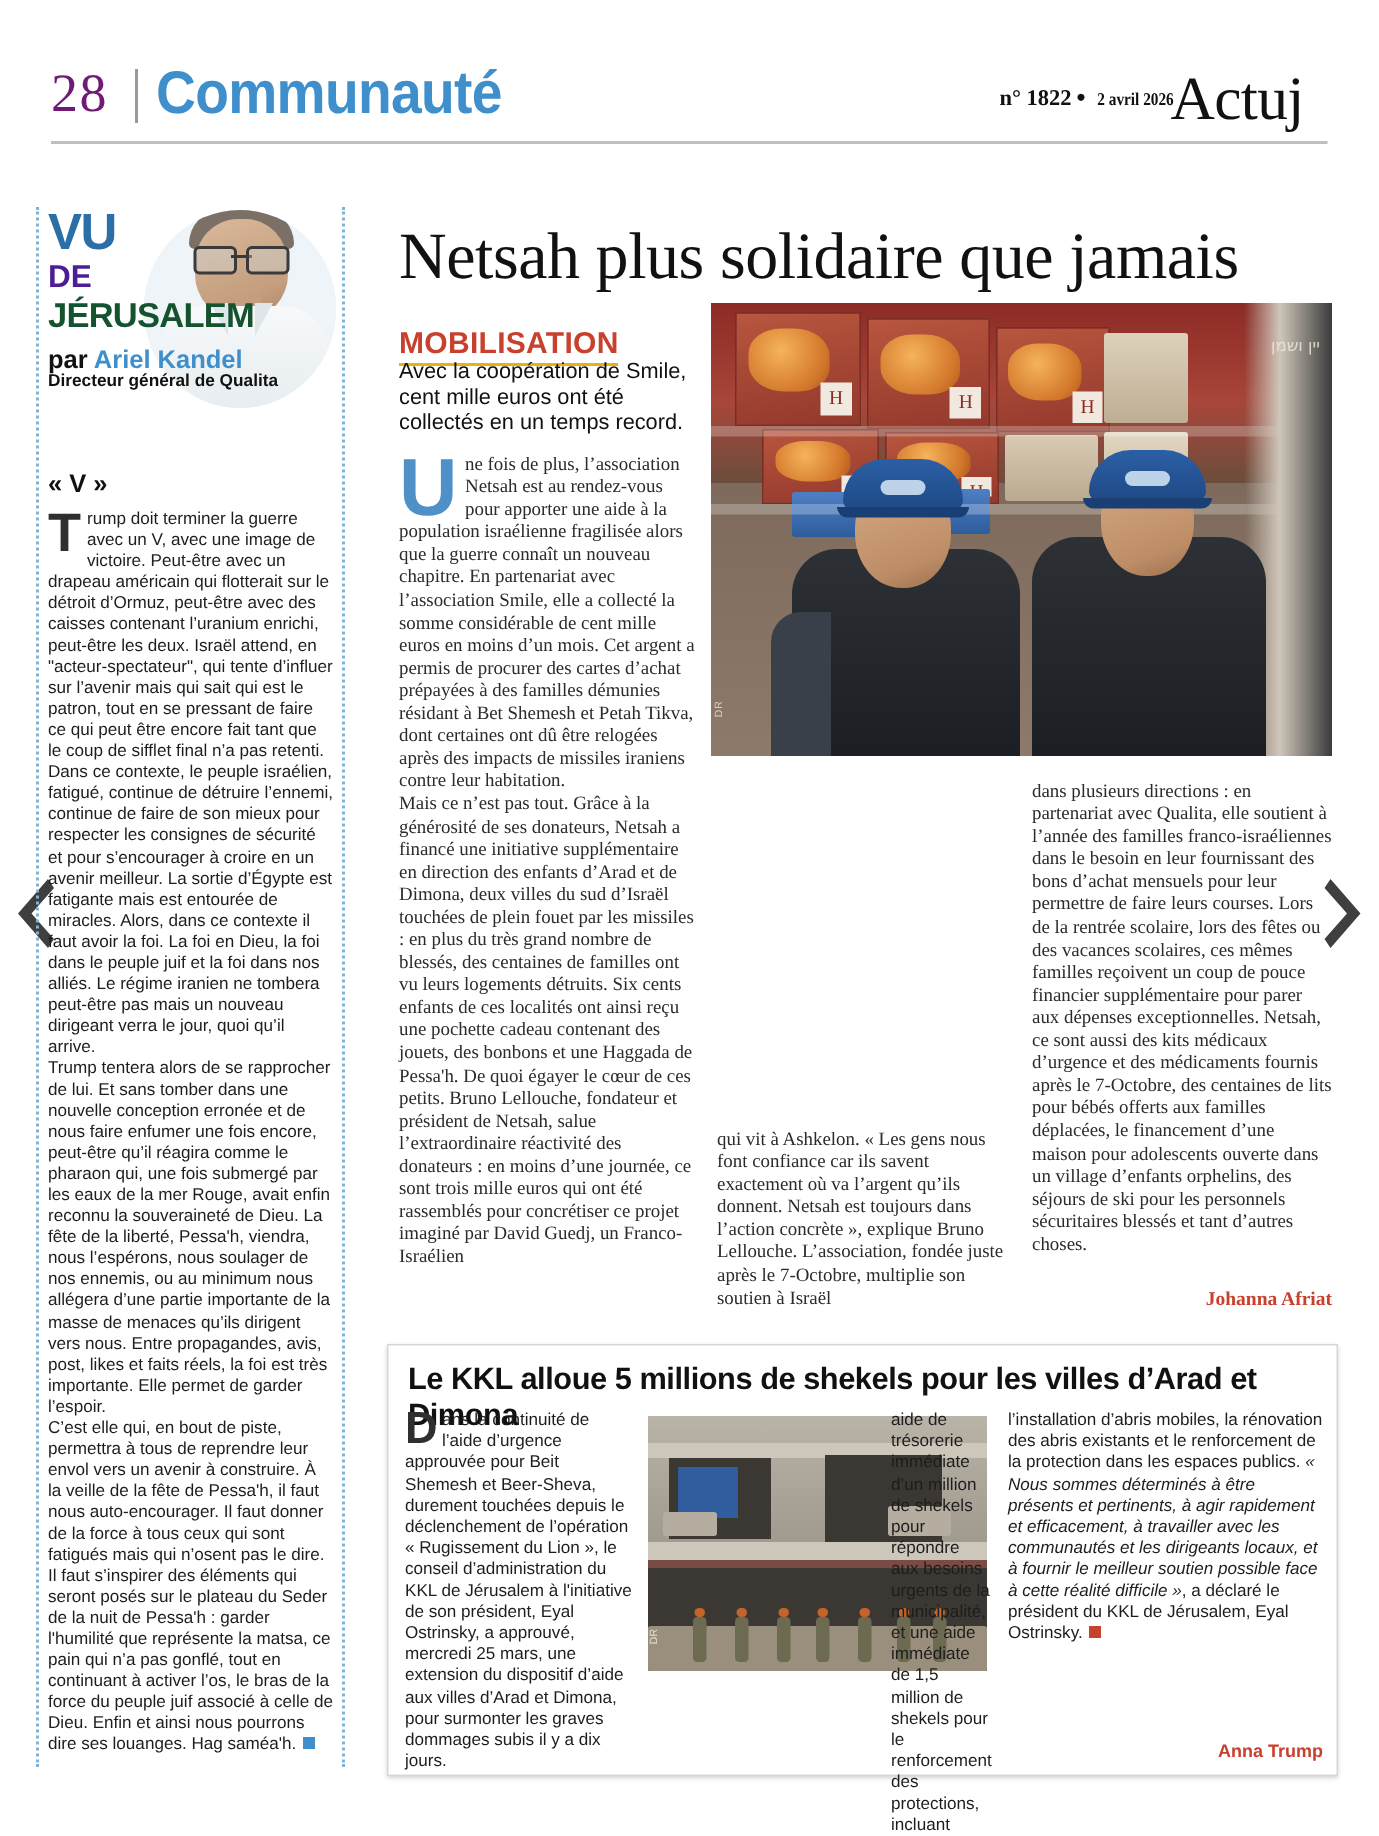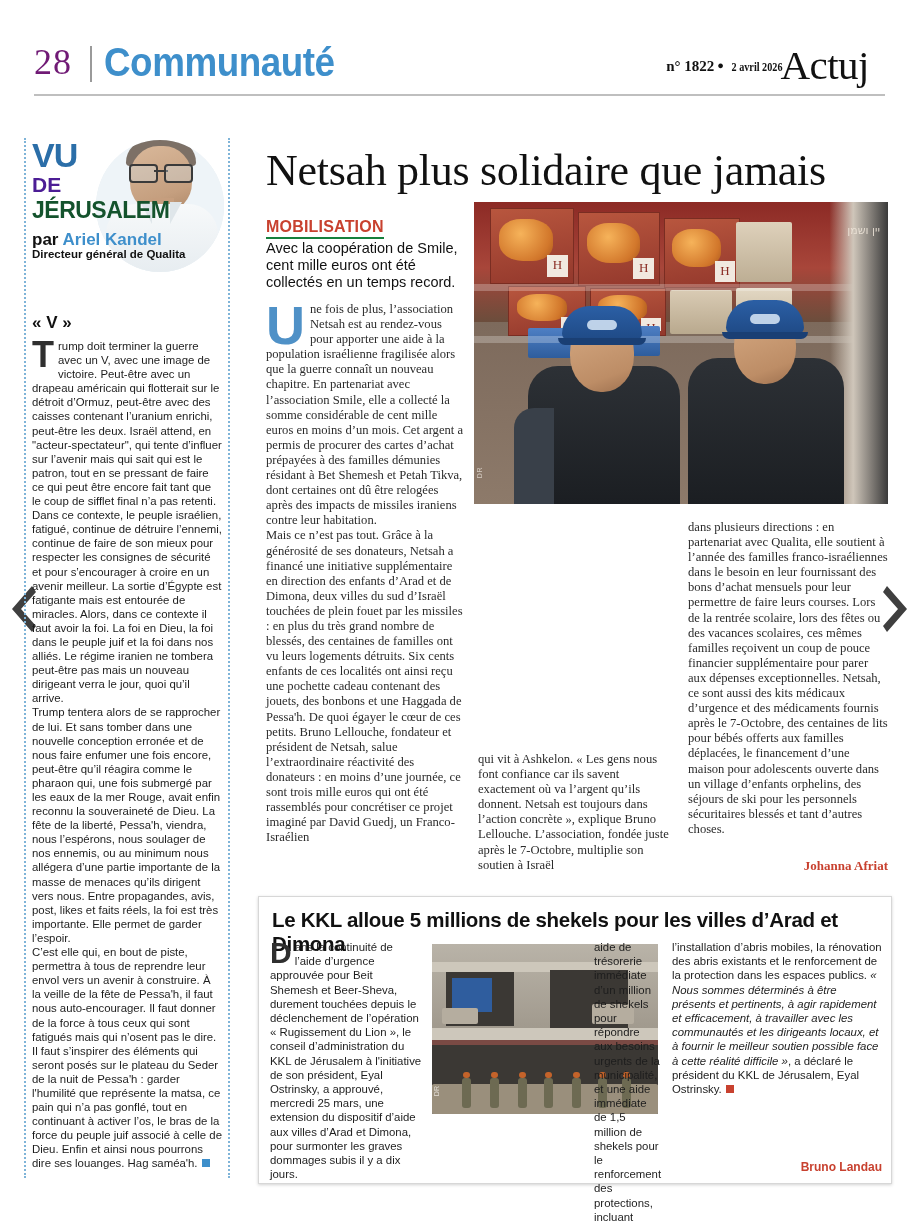--- a/index.html
+++ b/index.html
@@ -106,22 +106,22 @@
   
   .headline{
     position:absolute;left:266px;top:146px;width:620px;
     font-family:"Liberation Serif",serif;font-size:44px;line-height:50px;color:#111;
     letter-spacing:-0.3px;
   }
 
   
   .kicker{
     position:absolute;left:266px;top:218px;
-    font-size:16px;font-weight:bold;color:#c8412f;letter-spacing:0.2px;
-    border-bottom:2px solid #15803d;padding-bottom:1px;
+    font-size:20px;font-weight:bold;color:#c8412f;letter-spacing:0.2px;
+    border-bottom:2px solid #eab308;padding-bottom:1px;
   }
   .standfirst{
     position:absolute;left:266px;top:240px;width:200px;
     font-size:14.5px;line-height:17px;font-weight:normal;color:#111;
   }
   .col{position:absolute;font-family:"Liberation Serif",serif;font-size:12.6px;line-height:15.1px;color:#2b2b2b;text-align:left;}
   .col p{margin:0;}
   .col1{left:266px;top:302px;width:200px;}
   .col2{left:478px;top:752px;width:200px;}
   .col3{left:688px;top:520px;width:200px;}
@@ -375,16 +375,16 @@
 
 
   <div class="c2 c2c">
     <p>aide de trésorerie immédiate d’un million de shekels pour répondre aux besoins urgents de la municipalité, et une aide immédiate de 1,5 million de shekels pour le renforcement des protections, incluant</p>
   </div>
 
   <div class="c2 c2d">
     <p><span>l’installation d’abris mobiles, la rénovation des abris existants et le renforcement de la protection dans les espaces publics. </span><span class="ital">« Nous sommes déterminés à être présents et pertinents, à agir rapidement et efficacement, à travailler avec les communautés et les dirigeants locaux, et à fournir le meilleur soutien possible face à cette réalité difficile »</span><span>, a déclaré le président du KKL de Jérusalem, Eyal Ostrinsky.</span><span class="endsq"></span></p>
   </div>
   <div class="byline2">
-    <span>Bruno Landau</span>
+    <span>Anna Trump</span>
   </div>
 
 </div>
 
 </body></html>

